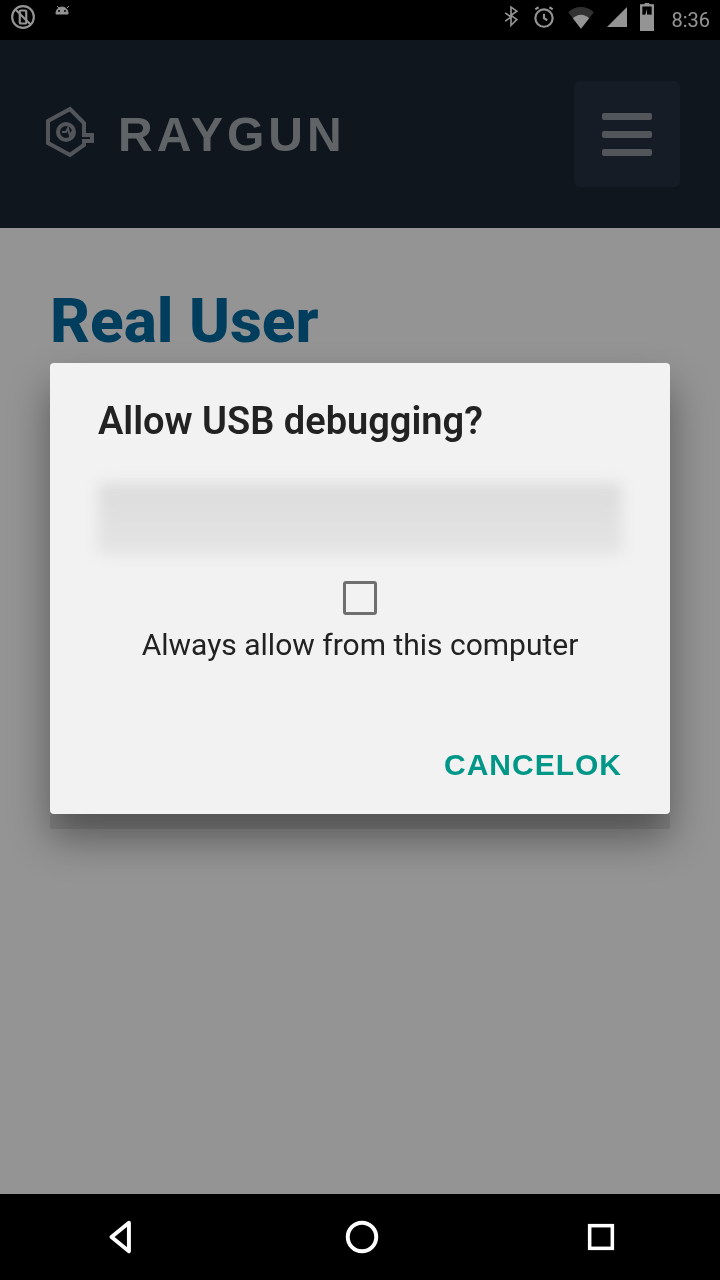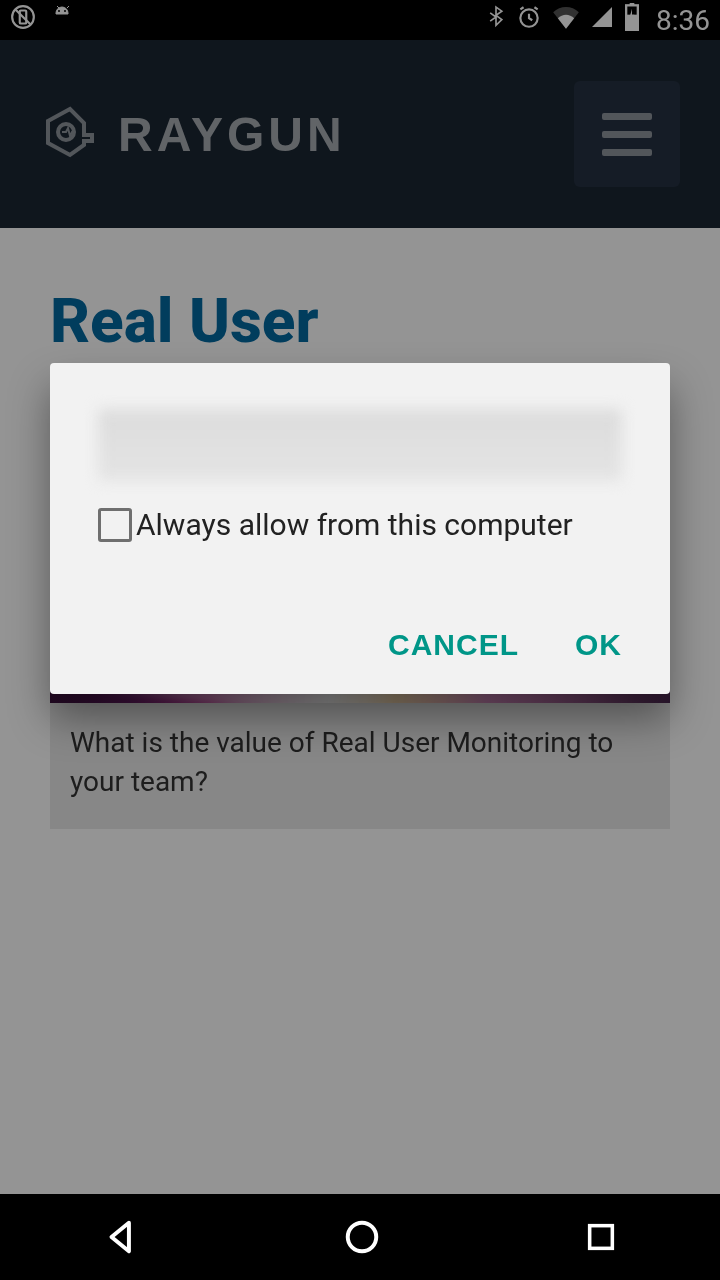--- a/index.html
+++ b/index.html
@@ -3,21 +3,21 @@
 <meta charset="utf-8">
 <style>
   * { margin: 0; padding: 0; box-sizing: border-box; }
   html, body { width: 720px; height: 1280px; font-family: Roboto, "Helvetica Neue", Arial, sans-serif; background: #000; overflow: hidden; }
   .screen { position: relative; width: 720px; height: 1280px; background: #fff; }
 
   
   .statusbar { position: absolute; top: 0; left: 0; right: 0; height: 40px; background: #000; color: #fff; display: flex; align-items: center; padding: 0 10px; font-size: 26px; }
   .statusbar .left { display: flex; gap: 14px; align-items: center; }
   .statusbar .right { margin-left: auto; display: flex; gap: 10px; align-items: center; }
-  .statusbar .time { font-size: 28px; margin-left: 6px; }
+  .statusbar .time { font-size: 20px; margin-left: 6px; }
   .sb-icon { display:inline-block; }
 
   
   .app-header { position: absolute; top: 40px; left: 0; right: 0; height: 188px; background: #1b2733; display: flex; align-items: center; padding: 0 40px; }
   .brand { display: flex; align-items: center; gap: 18px; }
   .brand-text { color: #a8acb2; font-weight: 800; font-size: 48px; letter-spacing: 4px; font-family: Arial, sans-serif; }
   .menu-btn { margin-left: auto; width: 106px; height: 106px; background: #253142; border-radius: 6px; display: flex; flex-direction: column; justify-content: center; align-items: center; gap: 11px; }
   .menu-btn .bar { width: 50px; height: 7px; background: #8e949c; border-radius: 2px; }
 
   
@@ -32,24 +32,24 @@
   .hero-caption { background: #e9e9e9; padding: 20px 20px 28px 20px; font-size: 28px; color: #333; line-height: 1.4; }
 
   
   .scrim { position: absolute; inset: 0; background: rgba(0,0,0,0.42); }
 
   
   .dialog { position: absolute; left: 50px; right: 50px; top: 363px; background: #f2f2f2; border-radius: 4px; padding: 36px 48px 32px 48px; box-shadow: 0 24px 40px rgba(0,0,0,0.4); }
   .dialog-title { font-size: 38px; font-weight: 600; color: #222; margin-bottom: 40px; }
   .dialog-body { font-size: 32px; color: #333; line-height: 1.35; }
   .fingerprint { margin-top: 10px; height: 72px; background: linear-gradient(#dcdcdc,#e4e4e4); filter: blur(7px); border-radius: 4px; }
-  .checkbox-row { display: flex; align-items: center; gap: 4px; margin-top: 26px; }
+  .checkbox-row { display: flex; align-items: center; gap: 12px; margin-top: 26px; flex-direction: column; }
   .checkbox { width: 34px; height: 34px; border: 3px solid #6f6f6f; border-radius: 3px; background: #f2f2f2; }
   .checkbox-label { font-size: 30px; color: #222; }
-  .dialog-actions { display: flex; justify-content: flex-end; gap: 56px; margin-top: 86px; }
+  .dialog-actions { display: flex; justify-content: flex-end; margin-top: 86px; }
   .dialog-btn { background: none; border: none; color: #009688; font-size: 30px; font-weight: 700; letter-spacing: 1px; }
 
   
   .navbar { position: absolute; left: 0; right: 0; bottom: 0; height: 86px; background: #000; display: flex; align-items: center; justify-content: space-around; }
   .nav-btn svg { display:block; }
 </style>
 </head>
 <body>
 
 <div class="screen">
@@ -138,20 +138,21 @@
           <span>RAYGUN</span>
         </div>
       </div>
       <div class="hero-caption">What is the value of Real User Monitoring to your team?</div>
     </div>
   </div>
 
   <div class="scrim"></div>
 
   <div class="dialog">
+    <div class="dialog-title">Allow USB debugging?</div>
     <div class="fingerprint"></div>
     <div class="checkbox-row">
       <div class="checkbox"></div>
       <div class="checkbox-label">Always allow from this computer</div>
     </div>
     <div class="dialog-actions">
       <button class="dialog-btn">CANCEL</button>
       <button class="dialog-btn">OK</button>
     </div>
   </div>

